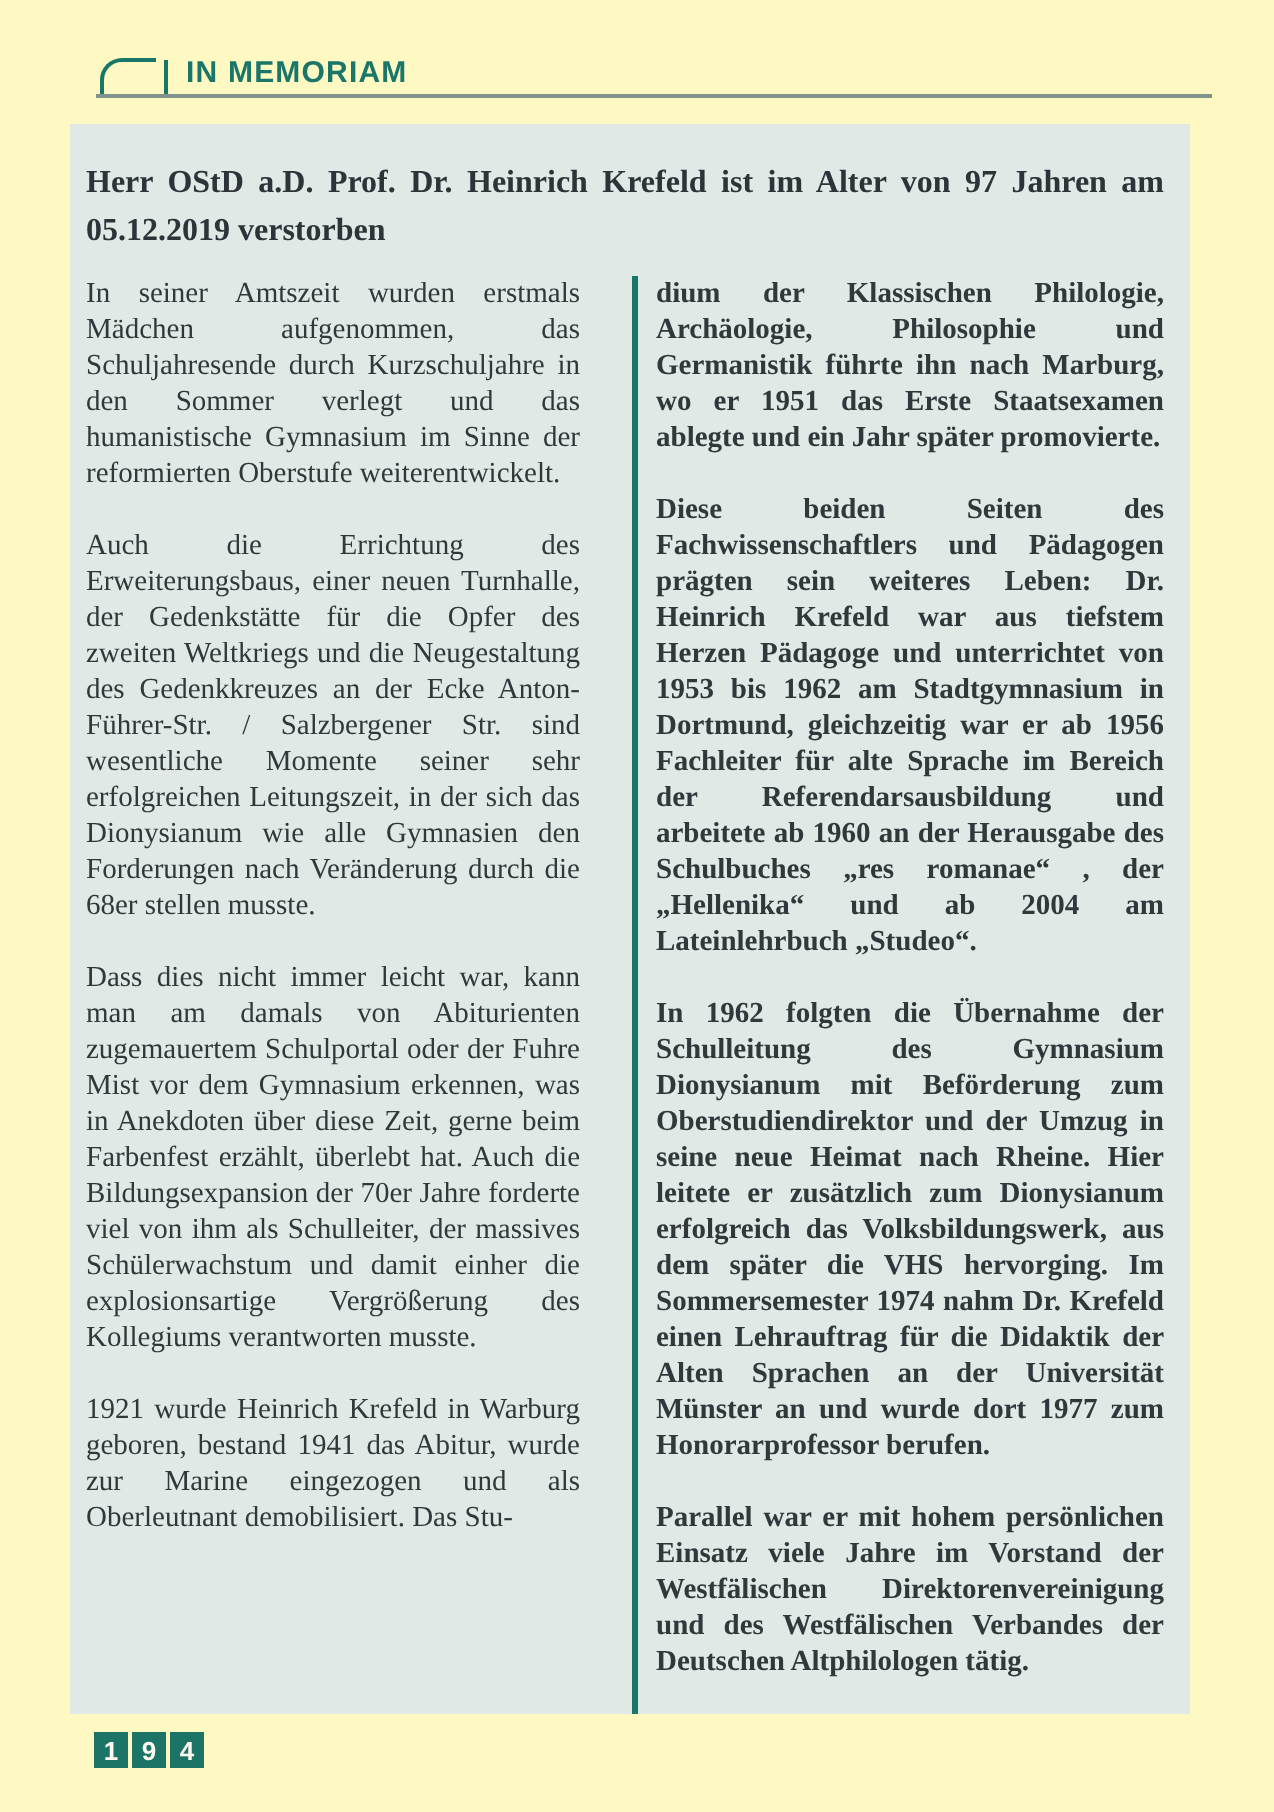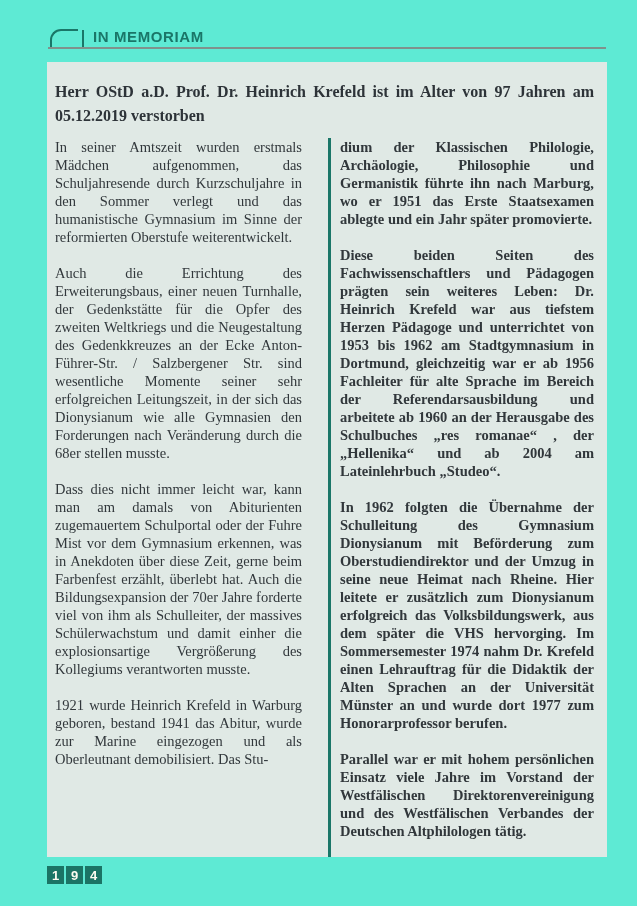--- a/index.html
+++ b/index.html
@@ -1,19 +1,19 @@
 <!DOCTYPE html>
 <html lang="de"><head>
 <meta charset="utf-8">
 <style>
   html, body { margin: 0; padding: 0; background: #ffffff; }
   .page {
     position: relative;
     width: 637px; height: 906px;
-    background: #5eead4;
+    background: #fef9c3;
     overflow: hidden;
     font-family: "Liberation Serif", "DejaVu Serif", serif;
   }
   
   .tab-shape {
     position: absolute; left: 50px; top: 29px;
     width: 26px; height: 18px;
     border-left: 2px solid #1a7668;
     border-top: 2px solid #1a7668;
     border-top-left-radius: 11px;
@@ -31,21 +31,21 @@
     letter-spacing: 0.6px;
     color: #1a7668;
   }
   .header-rule {
     position: absolute; left: 48px; top: 47px;
     width: 558px; height: 2px;
     background: #7f928c;
   }
   
   .panel {
-    position: absolute; left: 47px; top: 62px;
+    position: absolute; left: 35px; top: 62px;
     width: 560px; height: 795px;
     background: #e0e9e5;
     box-sizing: border-box;
     padding: 18px 13px 0 8px;
     overflow: hidden;
     color: #31373b;
   }
   .headline {
     margin: 0 0 10px 0;
     font-size: 16px; line-height: 24px;

